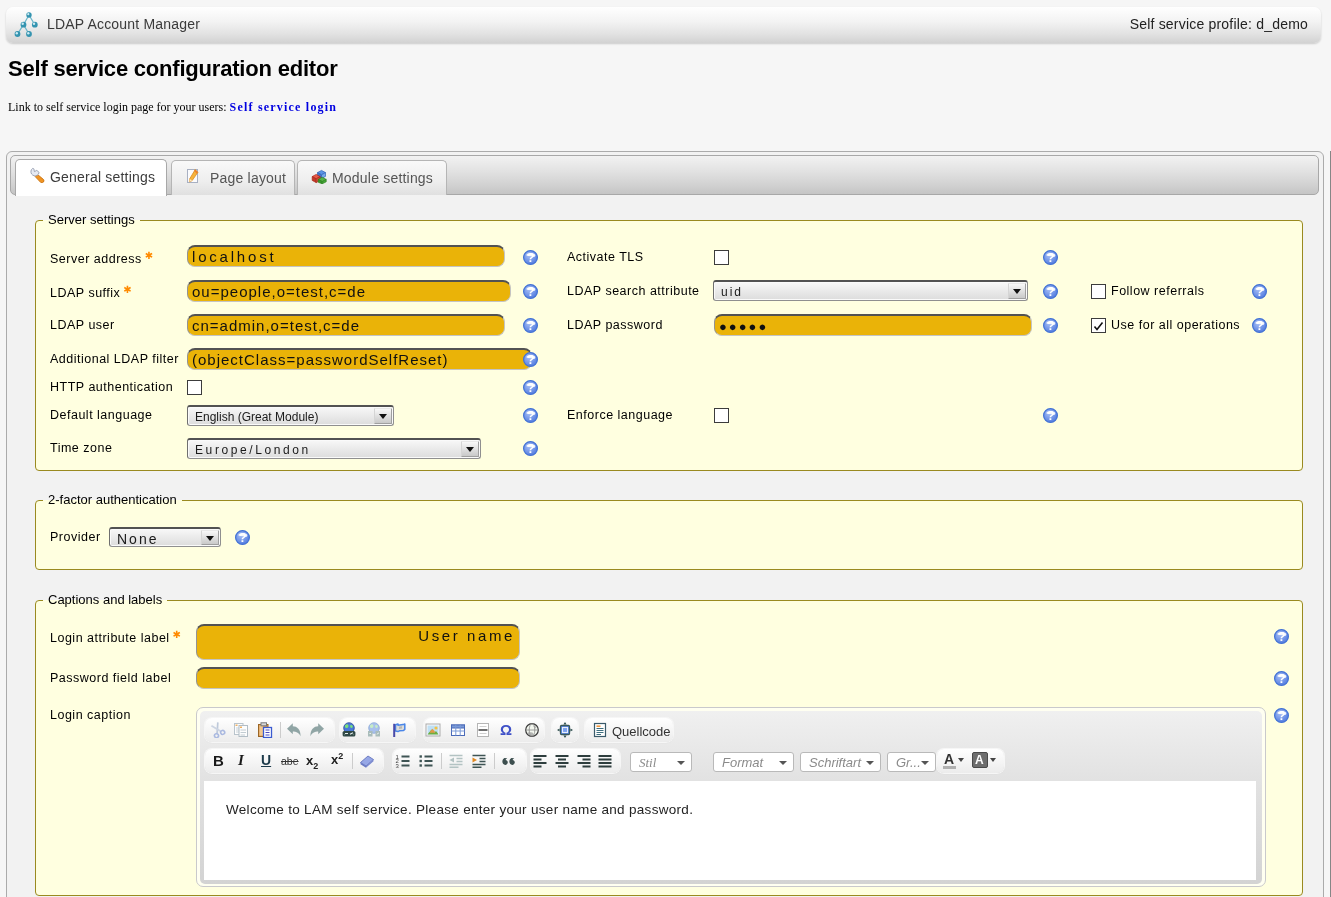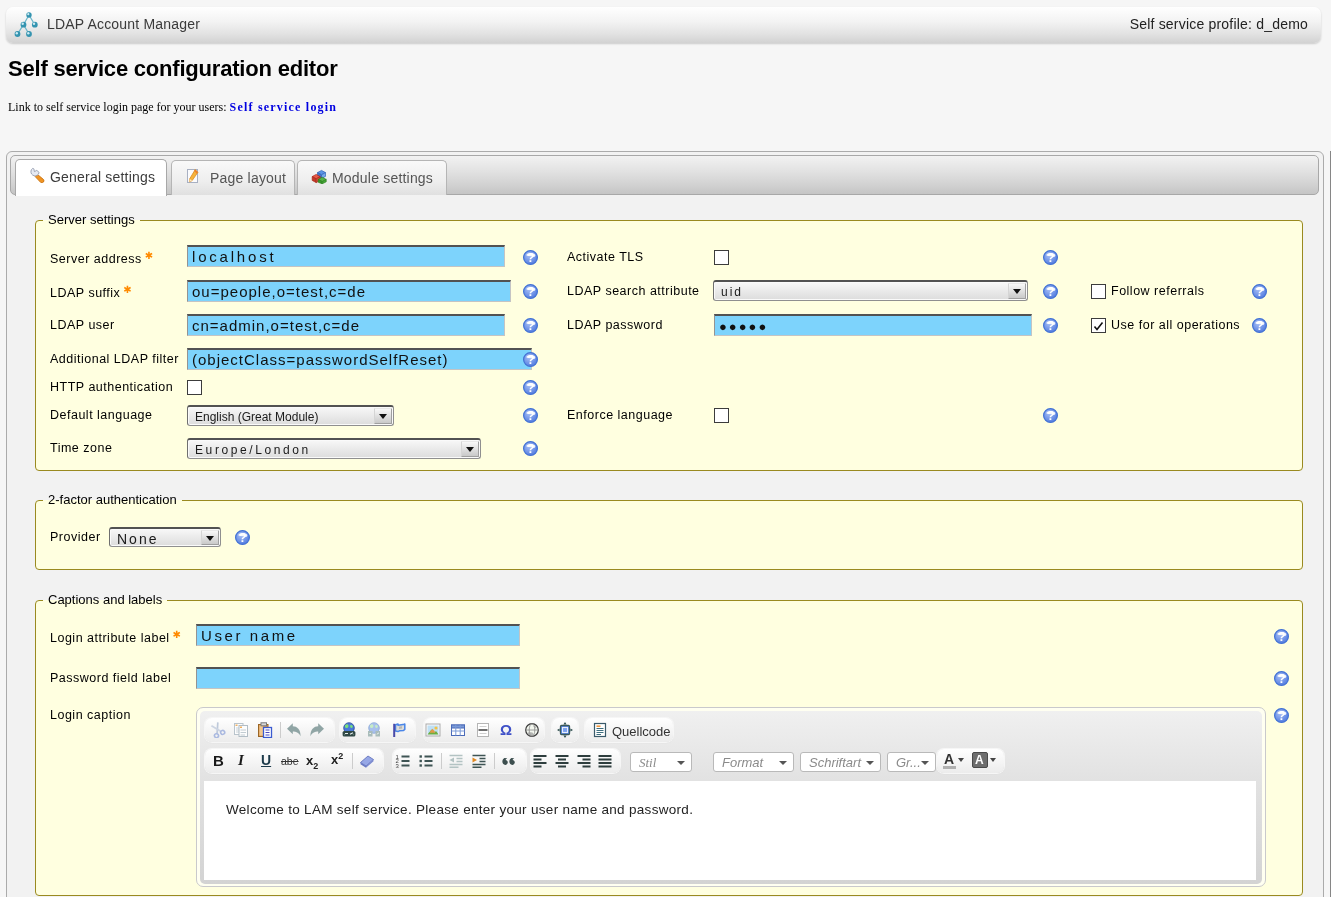--- a/index.html
+++ b/index.html
@@ -23,22 +23,22 @@
  background:linear-gradient(#f9f9f9 0%,#eeeeee 60%,#e0e0e0 100%);}
 #tab1{left:15px;top:159px;width:150px;height:36px;background:#fff;border-color:#a8a8a8;}
 #tab2{left:171px;top:160px;width:122px;height:34px;}
 #tab3{left:297px;top:160px;width:148px;height:34px;}
 .tabtxt{position:absolute;font-size:14px;letter-spacing:0.2px;}
 .fs{position:absolute;background:#ffffe0;border:1px solid #9a8a20;border-radius:4px;}
 .legend{position:absolute;font-size:13px;color:#000;padding:0 5px;line-height:16px;
  background:linear-gradient(#f2f2f2 0%,#f2f2f2 50%,#ffffe0 50%,#ffffe0 100%);}
 .lbl{position:absolute;font-size:12.5px;color:#000;letter-spacing:0.5px;white-space:nowrap;}
 .req{color:#ff8a00;font-size:10px;vertical-align:4px;margin-left:3px;}
-.inp{position:absolute;box-sizing:border-box;background:#7dd3fc;border:1px solid #c4c4c4;
- border-top:2px solid #525252;border-left-color:#939393;border-radius:0;
+.inp{position:absolute;box-sizing:border-box;background:#eab308;border:1px solid #c4c4c4;
+ border-top:2px solid #525252;border-left-color:#939393;border-radius:8px;
  font-size:15px;color:#111;letter-spacing:1.0px;padding:0 4px;font-family:"Liberation Sans",sans-serif;
  line-height:20px;white-space:nowrap;overflow:hidden;}
 .sel{position:absolute;box-sizing:border-box;border:1px solid #8f8f8f;border-top:2px solid #525252;border-left-color:#6f6f6f;border-radius:3px;
  background:linear-gradient(#f8f8f8,#dcdcdc);box-shadow:inset 0 0 0 1px #fafafa;}
 .sel .txt{position:absolute;left:7px;top:1px;font-size:12px;color:#1a1a1a;letter-spacing:0;line-height:18px;white-space:nowrap;}
 .sel .btn{position:absolute;right:1px;top:1px;bottom:1px;width:16px;border-radius:1px;
  background:linear-gradient(#f8f8f8,#c9c9c9);border:1px solid #9f9f9f;border-top-color:#e8e8e8;border-left-color:#d5d5d5;}
 .sel .btn:after{content:"";position:absolute;left:50%;top:50%;margin:-2px 0 0 -4px;
  border:4px solid transparent;border-top:5px solid #111;border-bottom:none;}
 .cb{position:absolute;width:13px;height:13px;background:#fff;border:1px solid #3c3c3c;}
@@ -111,21 +111,21 @@
     <span class="btn"></span>
   </div>
 
 <span class="lbl" style="left:50px;top:530px;">Provider</span>
 <div class="sel" style="left:109px;top:527px;width:112px;height:20px;">
     <span class="txt" style="font-size:14px;letter-spacing:2px;">None</span>
     <span class="btn"></span>
   </div>
 
 <span class="lbl" style="left:50px;top:629px;">Login attribute label<span class="req">✱</span></span>
-<div class="inp" style="left:196px;top:624px;width:324px;height:22px;letter-spacing:2.6px;">User name</div>
+<div class="inp" style="left:196px;top:624px;width:324px;height:36px;letter-spacing:2.6px;text-align:right;">User name</div>
 <span class="lbl" style="left:50px;top:671px;">Password field label</span>
 <div class="inp" style="left:196px;top:667px;width:324px;height:22px;"></div>
 <span class="lbl" style="left:50px;top:708px;">Login caption</span>
 
 <div id="cke" style="position:absolute;left:196px;top:707px;width:1070px;height:180px;box-sizing:border-box;border:1px solid #c9c9cc;border-radius:7px;background:rgba(255,255,255,0.55);"></div>
 <div id="ckechrome" style="position:absolute;left:200px;top:711px;width:1062px;height:173px;box-sizing:border-box;border-radius:5px;background:linear-gradient(#f0f0f0 0%,#e2e2e2 40%,#d3d3d3 100%);"></div>
 <div id="ckewhite" style="position:absolute;left:204px;top:781px;width:1052px;height:99px;background:#fff;"></div>
 <span style="position:absolute;left:226px;top:802px;font-size:13.5px;color:#222;letter-spacing:0.3px;">Welcome to LAM self service. Please enter your user name and password.</span>
 <style>
 .pill{position:absolute;height:24px;border-radius:7px;background:linear-gradient(#ffffff,#ececec);box-shadow:0 0 0 1px #f6f6f6, 0 1px 1px #cccccc;}

